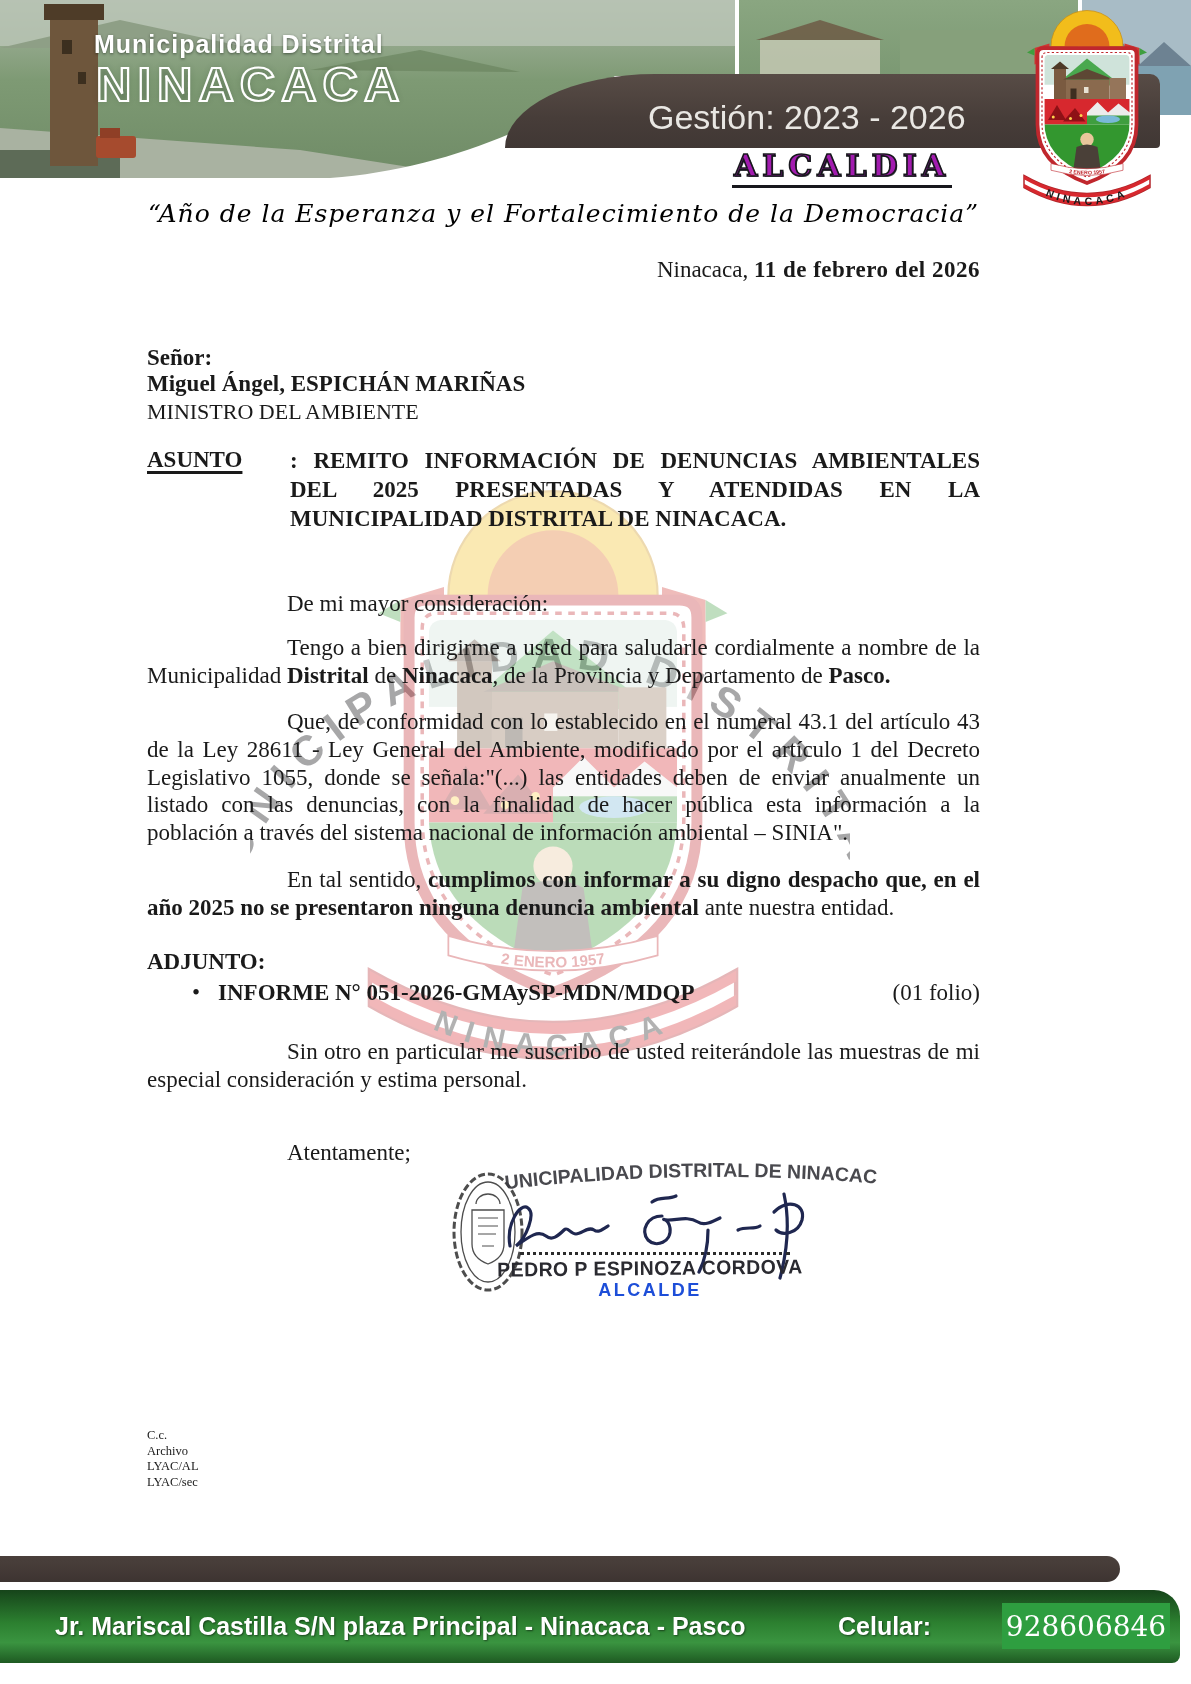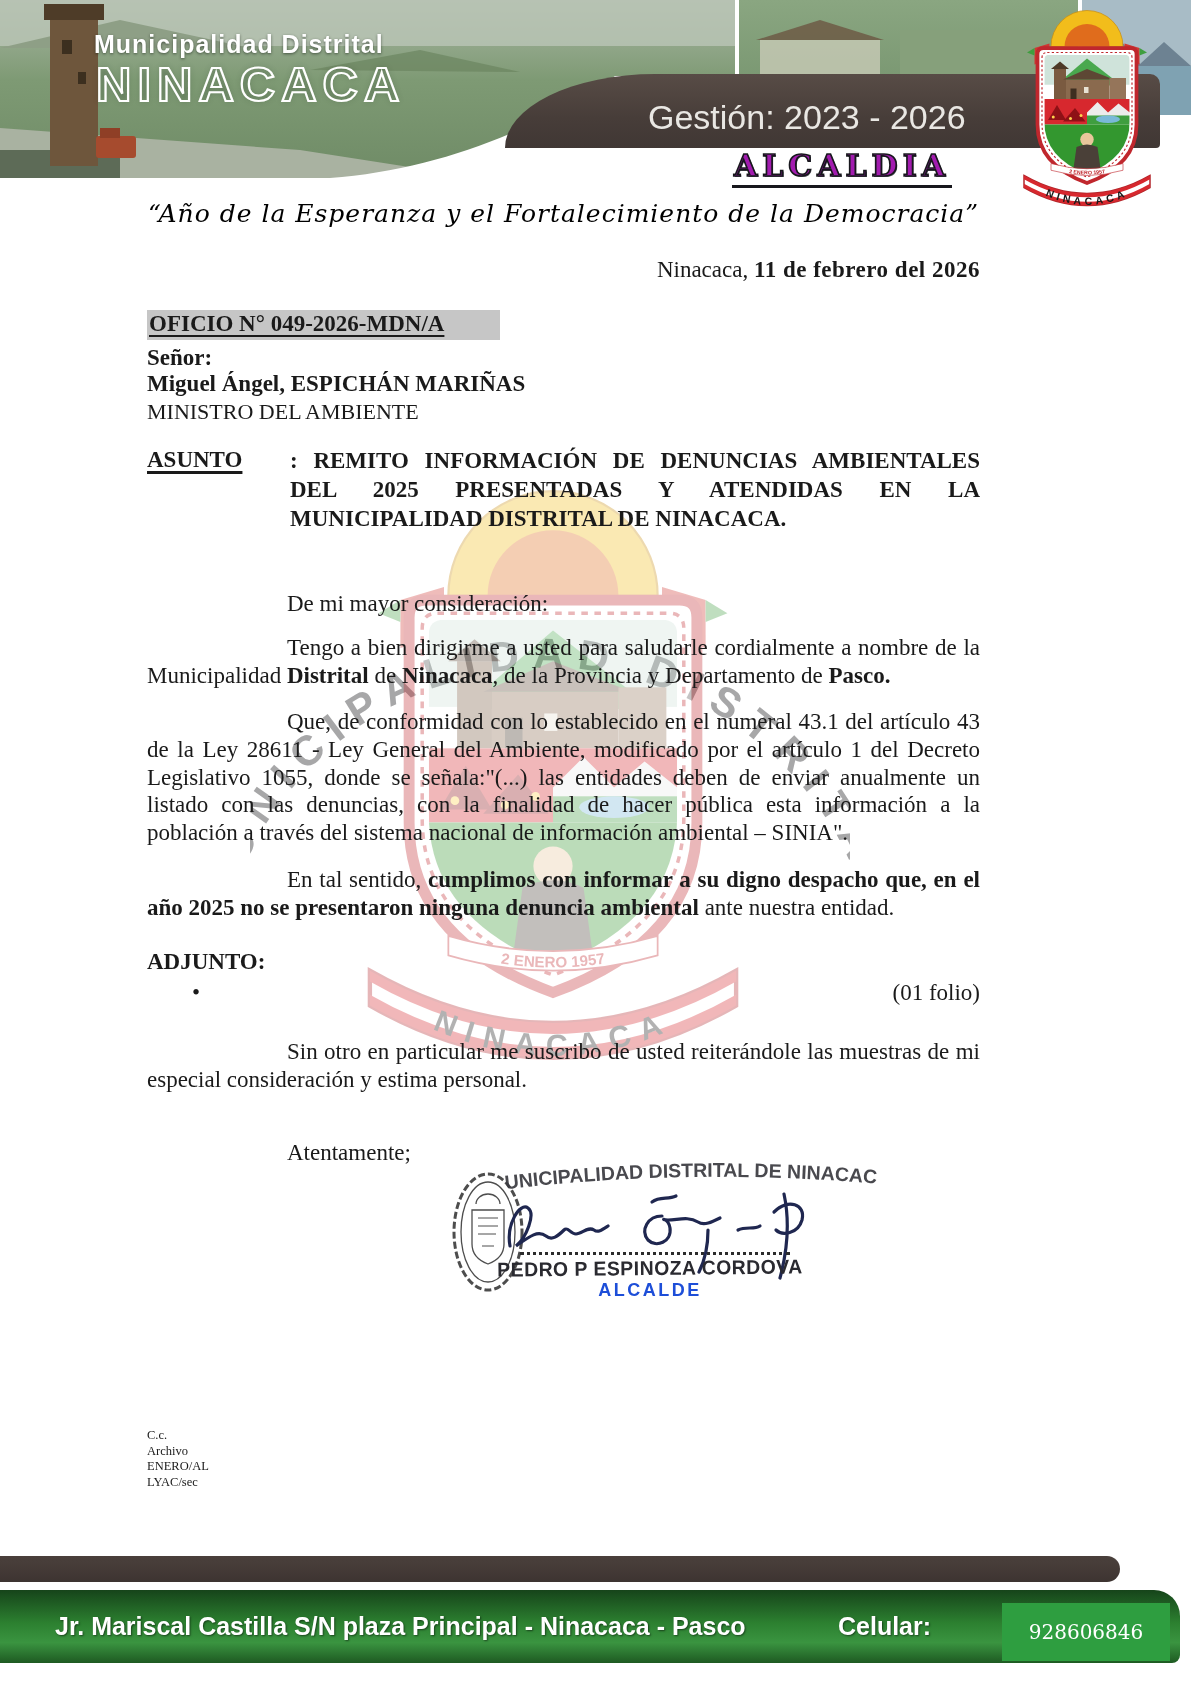--- a/index.html
+++ b/index.html
@@ -106,23 +106,23 @@
     position:absolute; left:55px; top:22px;
     font-family:"Liberation Sans", sans-serif; font-weight:bold; font-size:25px;
     color:#ffffff; text-shadow:1px 1px 2px rgba(0,0,0,.5);
   }
   .footer-cel {
     position:absolute; left:838px; top:22px;
     font-family:"Liberation Sans", sans-serif; font-weight:bold; font-size:25px;
     color:#ffffff; text-shadow:1px 1px 2px rgba(0,0,0,.5);
   }
   .footer-phonebox {
-    position:absolute; left:1002px; top:13px; width:168px; height:58px;
+    position:absolute; left:1002px; top:13px; width:168px; height:46px;
     background:#2e9e40; display:flex; align-items:center; justify-content:center;
-    font-family:"DejaVu Serif", serif; font-size:20px; color:#ffffff;
+    font-family:"DejaVu Serif", serif; font-size:28px; color:#ffffff;
   }
 </style>
 </head>
 <body>
 
 <svg width="0" height="0" style="position:absolute" aria-hidden="true">
   <defs>
     <symbol id="escudo" viewBox="0 0 200 272">
       <path d="M52,54 A48,48 0 0 1 148,54 Z" fill="#f2bd1b" stroke="#c98f12" stroke-width="1"></path>
       <path d="M70,54 A30,30 0 0 1 130,54 Z" fill="#e06c1c"></path>
@@ -231,42 +231,40 @@
       <use href="#escudo" x="0" y="0" width="200" height="272"></use>
     </svg>
   </div>
 
   <div class="content-block motto">“Año de la Esperanza y el Fortalecimiento de la Democracia”</div>
 
   <div class="content-block dateline">
     <span>Ninacaca, </span><b>11 de febrero del 2026</b>
   </div>
 
-  <div class="content-block oficio-line">
-    <span class="oficio-hl">OFICIO N° 049-2026-MDN/A</span>
-  </div>
 
   <div class="content-block addressee">Miguel Ángel, ESPICHÁN MARIÑAS</div>
   <div class="content-block senor">Señor:</div>
   <div class="content-block ministro">MINISTRO DEL AMBIENTE</div>
 
   <div class="content-block asunto">
     <div class="asunto-label"><span>ASUNTO</span></div>
     <div class="asunto-text">: REMITO INFORMACIÓN DE DENUNCIAS AMBIENTALES DEL 2025 PRESENTADAS Y ATENDIDAS EN LA MUNICIPALIDAD DISTRITAL DE NINACACA.</div>
   </div>
 
   <div class="content-block greeting">De mi mayor consideración:</div>
 
   <div class="content-block para p1"><span>Tengo a bien dirigirme a usted para saludarle cordialmente a nombre de la Municipalidad </span><b>Distrital</b><span> de </span><b>Ninacaca</b><span>, de la Provincia y Departamento de </span><b>Pasco.</b></div>
   <div class="content-block para p2">Que, de conformidad con lo establecido en el numeral 43.1 del artículo 43 de la Ley 28611 - Ley General del Ambiente, modificado por el artículo 1 del Decreto Legislativo 1055, donde se señala:"(...) las entidades deben de enviar anualmente un listado con las denuncias, con la finalidad de hacer pública esta información a la población a través del sistema nacional de información ambiental – SINIA".</div>
   <div class="content-block para p3"><span>En tal sentido, </span><b>cumplimos con informar a su digno despacho que, en el año 2025 no se presentaron ninguna denuncia ambiental</b><span> ante nuestra entidad.</span></div>
 
   <div class="content-block adjunto-label">ADJUNTO:</div>
   <div class="content-block adjunto-row">
     <span class="bullet-dot">•</span>
+    <span class="adjunto-item">INFORME N° 051-2026-GMAySP-MDN/MDQP</span>
     <span class="adjunto-folio">(01 folio)</span>
   </div>
 
   <div class="content-block para closing">Sin otro en particular me suscribo de usted reiterándole las muestras de mi especial consideración y estima personal.</div>
   <div class="content-block farewell">Atentamente;</div>
 
   <div class="sig-area">
     <svg class="seal-svg" width="80" height="128" viewBox="0 0 80 128">
       <g stroke="#2e2e2e" fill="none" opacity=".85">
         <ellipse cx="40" cy="64" rx="34" ry="58" stroke-width="3" stroke-dasharray="7 3"></ellipse>
@@ -294,21 +292,21 @@
       </g>
     </svg>
     <div class="dotted-line"></div>
     <div class="sig-name">PEDRO P ESPINOZA CORDOVA</div>
     <div class="sig-role">ALCALDE</div>
   </div>
 
   <div class="cc-block">
     <div>C.c.</div>
     <div>Archivo</div>
-    <div>ENERO/AL</div>
+    <div>LYAC/AL</div>
     <div>LYAC/sec</div>
   </div>
 
   <div class="footer-darkbar"></div>
   <div class="footer-greenbar">
     <div class="footer-address">Jr. Mariscal Castilla S/N plaza Principal - Ninacaca - Pasco</div>
     <div class="footer-cel">Celular:</div>
     <div class="footer-phonebox">928606846</div>
   </div>
 

